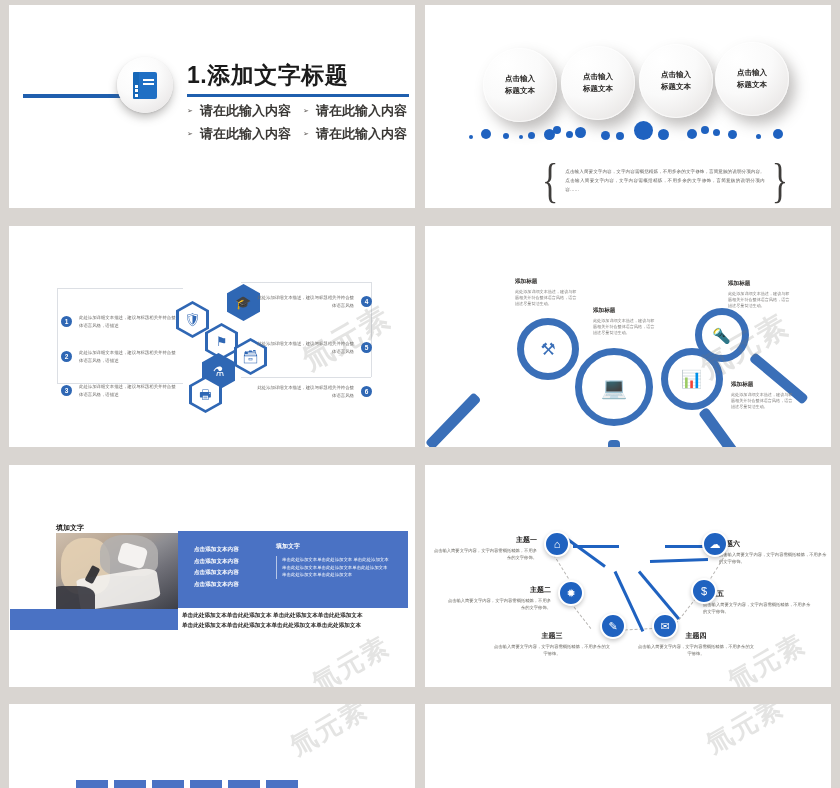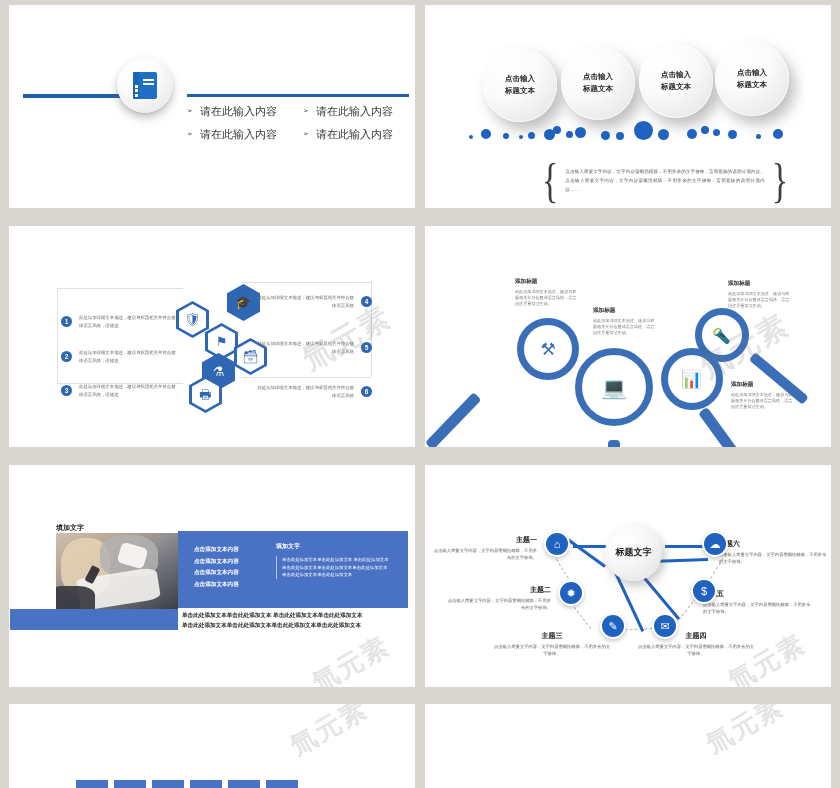--- a/index.html
+++ b/index.html
@@ -58,21 +58,21 @@
   .book-ico .dot.d3{ top:22px; }
 
   .s1-title{
     position:absolute; left:178px; top:55px;
     font-size:23px; font-weight:700; color:#1b1b1b; letter-spacing:.5px;
   }
   .s1-bullets{ position:absolute; left:178px; top:100px; width:232px; }
   .s1-row{ display:flex; margin-bottom:11px; }
   .s1-cell{ width:116px; display:flex; align-items:flex-start; }
   .s1-arrow{ color:#55504c; font-size:7px; margin-right:7px; line-height:12px; }
-  .s1-txt{ font-size:11px; color:#3a3835; line-height:12px; font-weight:400; }
+  .s1-txt{ font-size:13px; color:#3a3835; line-height:12px; font-weight:700; }
 
   
   .s2-circ{
     position:absolute; width:74px; height:74px; border-radius:50%;
     background:radial-gradient(circle at 30% 22%, #ffffff 0%, #fafafa 45%, #ebe9e8 80%, #ddd9d7 100%);
     box-shadow:6px 8px 14px rgba(90,85,82,.38), 0 0 0 1px rgba(255,255,255,.6) inset;
     display:flex; flex-direction:column; align-items:center; justify-content:center;
   }
   .s2-circ span{ font-size:7.5px; font-weight:700; color:#2a2826; line-height:12px; }
   .s2-dot{ position:absolute; border-radius:50%; background:#1f62c0; }
@@ -176,20 +176,21 @@
           <div class="spine"></div>
             <div class="cover"></div>
           <div class="ln a"></div>
             <div class="ln b"></div>
           <div class="dot d1"></div>
             <div class="dot d2"></div>
             <div class="dot d3"></div>
         </div>
       </div>
 
+      <div class="s1-title">1.添加文字标题</div>
 
       <div class="s1-bullets">
         <div class="s1-row">
           <div class="s1-cell">
             <span class="s1-arrow">➢</span>
             <span class="s1-txt">请在此输入内容</span>
           </div>
           <div class="s1-cell">
             <span class="s1-arrow">➢</span>
             <span class="s1-txt">请在此输入内容</span>
@@ -442,23 +443,20 @@
       <div class="s6-dash" style="left:248px; top:162px; width:42px; transform:rotate(-52deg);"></div>
       <div class="s6-dash" style="left:280px; top:122px; width:40px; transform:rotate(-58deg);"></div>
 
       <div class="s6-spoke" style="left:148px; top:80px; width:46px;"></div>
       <div class="s6-spoke" style="left:180px; top:100px; width:56px; transform:rotate(216deg);"></div>
       <div class="s6-spoke" style="left:190px; top:105px; width:66px; transform:rotate(65deg);"></div>
       <div class="s6-spoke" style="left:214px; top:105px; width:62px; transform:rotate(50deg);"></div>
       <div class="s6-spoke" style="left:225px; top:95px; width:58px; transform:rotate(-2deg);"></div>
       <div class="s6-spoke" style="left:240px; top:80px; width:46px;"></div>
 
-      <div class="s6-hub" style="left:180px; top:59px;">
-        <span>标题文字</span>
-      </div>
 
       <div class="s6-node" style="left:119px; top:66px;">
           <span>⌂</span>
         </div>
       <div class="s6-node" style="left:133px; top:115px;">
           <span>✹</span>
         </div>
       <div class="s6-node" style="left:175px; top:148px;">
           <span>✎</span>
         </div>

